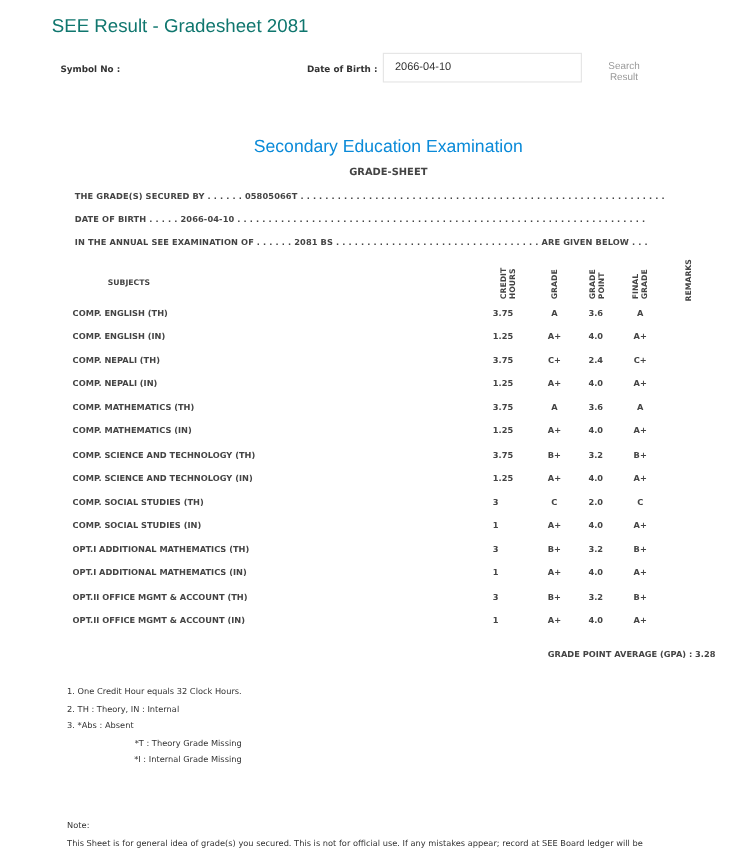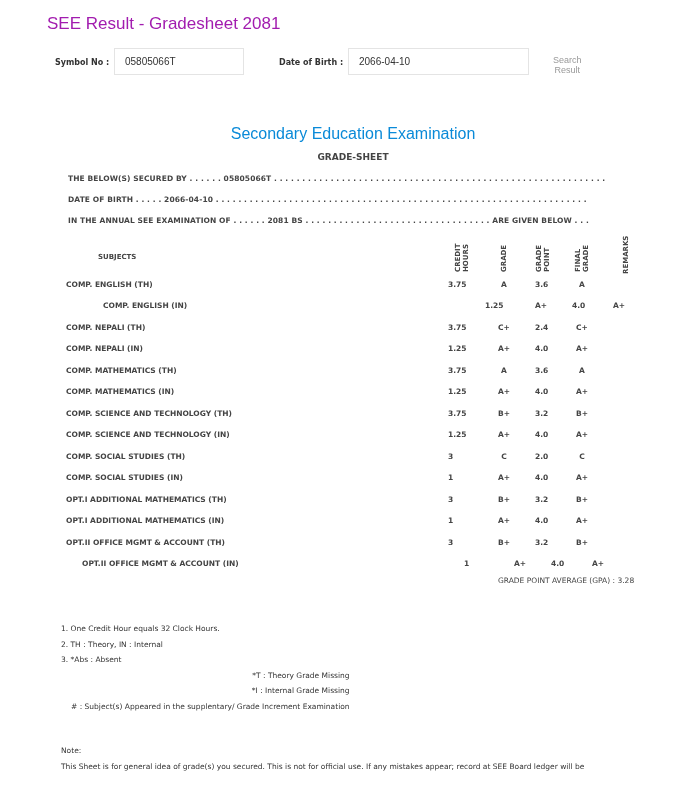--- a/index.html
+++ b/index.html
@@ -1,57 +1,56 @@
 <!DOCTYPE html>
 <html><head>
 <meta charset="utf-8">
 <style>
   html, body { margin: 0; padding: 0; background: #ffffff; }
   body { width: 677px; height: 786px; position: relative; overflow: hidden; font-family: "DejaVu Sans", sans-serif; color: #333333; }
-  .page-title { position: absolute; left: 47px; top: 14px; font-family: "Liberation Sans", sans-serif; font-size: 17px; color: #a21caf; margin: 0; font-weight: normal; }
+  .page-title { position: absolute; left: 47px; top: 14px; font-family: "Liberation Sans", sans-serif; font-size: 17px; color: #0f766e; margin: 0; font-weight: normal; }
   .search-bar { position: absolute; left: 0; top: 48px; width: 538px; height: 30px; }
   .field-label { position: absolute; top: 10px; font-size: 8px; font-weight: bold; color: #333; }
   .field-input { position: absolute; top: 0; height: 27px; border: 1px solid #e4e4e4; box-sizing: border-box; font-family: "Liberation Sans", sans-serif; font-size: 10px; color: #333; padding: 0 10px; background: #fff; outline: none; }
   .search-btn { position: absolute; left: 553px; top: 7px; font-family: "Liberation Sans", sans-serif; font-size: 9px; color: #999; background: none; border: none; padding: 0; cursor: pointer; }
   .sheet-title { position: absolute; left: 0; width: 706px; top: 125px; text-align: center; font-family: "Liberation Sans", sans-serif; font-size: 16px; color: #0a8ad8; }
   .sheet-sub { position: absolute; left: 0; width: 706px; top: 152px; text-align: center; font-size: 9px; font-weight: bold; color: #444; }
   .info-line { position: absolute; left: 68px; font-size: 7.5px; font-weight: bold; color: #444; white-space: nowrap; letter-spacing: 0.1px; }
   .col-head { position: absolute; font-size: 7px; font-weight: bold; color: #444; margin-left: 32px; }
   .vhead { position: absolute; top: 242px; height: 30px; writing-mode: vertical-rl; transform: rotate(180deg); font-size: 7px; font-weight: bold; color: #444; text-align: left; line-height: 8px; white-space: pre; }
   .row { position: absolute; left: 0; width: 555px; height: 12px; font-size: 7.5px; font-weight: bold; color: #444; }
   .row span { position: absolute; top: 0; }
   .c-sub { left: 66px; }
   .c-ch { left: 448px; }
   .c-gr { left: 504px; width: 12px; text-align: center; margin-left: -6px; }
   .c-gp { left: 535px; }
   .c-fg { left: 582px; width: 12px; text-align: center; margin-left: -6px; }
-  .gpa { position: absolute; left: 498px; top: 576px; font-size: 7.5px; font-weight: normal; color: #444; }
+  .gpa { position: absolute; left: 498px; top: 590px; font-size: 7.5px; font-weight: bold; color: #444; }
   .notes { position: absolute; left: 61px; top: 624px; font-size: 7.5px; color: #333; margin: 0; padding: 0; list-style: none; }
   .notes li { height: 15.5px; line-height: 10px; }
   .notes li.indent { padding-left: 10px; text-align: right; }
   .note-title { position: absolute; left: 61px; top: 746px; font-size: 7.5px; color: #333; }
   .note-text { position: absolute; left: 61px; top: 762px; font-size: 7.5px; color: #333; white-space: nowrap; }
 </style>
 </head>
 <body>
 
 <h1 class="page-title">SEE Result - Gradesheet 2081</h1>
 
 <div class="search-bar">
   <span class="field-label" style="left:55px;">Symbol No :</span>
-  <input class="field-input" style="left: 114px; width: 130px;" type="text" value="05805066T">
   <span class="field-label" style="left:279px;">Date of Birth :</span>
   <input class="field-input" style="left: 348px; width: 181px;" type="text" value="2066-04-10">
   <button class="search-btn">Search Result</button>
 </div>
 
 <div class="sheet-title">Secondary Education Examination</div>
 <div class="sheet-sub">GRADE-SHEET</div>
 
-<div class="info-line" style="top:174px;">THE BELOW(S) SECURED BY . . . . . . 05805066T . . . . . . . . . . . . . . . . . . . . . . . . . . . . . . . . . . . . . . . . . . . . . . . . . . . . . . . . . . .</div>
+<div class="info-line" style="top:174px;">THE GRADE(S) SECURED BY . . . . . . 05805066T . . . . . . . . . . . . . . . . . . . . . . . . . . . . . . . . . . . . . . . . . . . . . . . . . . . . . . . . . . .</div>
 <div class="info-line" style="top:195px;">DATE OF BIRTH . . . . . 2066-04-10 . . . . . . . . . . . . . . . . . . . . . . . . . . . . . . . . . . . . . . . . . . . . . . . . . . . . . . . . . . . . . . . . . .</div>
 <div class="info-line" style="top:216px;">IN THE ANNUAL SEE EXAMINATION OF . . . . . . 2081 BS . . . . . . . . . . . . . . . . . . . . . . . . . . . . . . . . . ARE GIVEN BELOW . . .</div>
 
 <div class="col-head" style="left:66px; top:253px;">SUBJECTS</div>
 <div class="vhead" style="left:454px;">CREDIT
 HOURS</div>
 <div class="vhead" style="left:500px;">GRADE</div>
 <div class="vhead" style="left:535px;">GRADE
 POINT</div>
 <div class="vhead" style="left:574px;">FINAL
@@ -59,21 +58,21 @@
 <div class="vhead" style="left:622px; top:238px; height:36px;">REMARKS</div>
 
 <div id="rows">
     <div class="row" style="top: 280px;">
       <span class="c-sub">COMP. ENGLISH (TH)</span>
       <span class="c-ch">3.75</span>
       <span class="c-gr">A</span>
       <span class="c-gp">3.6</span>
       <span class="c-fg">A</span>
     </div>
-    <div class="row" style="top: 301px; margin-left: 37px;">
+    <div class="row" style="top: 301px;">
       <span class="c-sub">COMP. ENGLISH (IN)</span>
       <span class="c-ch">1.25</span>
       <span class="c-gr">A+</span>
       <span class="c-gp">4.0</span>
       <span class="c-fg">A+</span>
     </div>
     <div class="row" style="top: 323px;">
       <span class="c-sub">COMP. NEPALI (TH)</span>
       <span class="c-ch">3.75</span>
       <span class="c-gr">C+</span>
@@ -143,34 +142,33 @@
       <span class="c-gp">4.0</span>
       <span class="c-fg">A+</span>
     </div>
     <div class="row" style="top: 538px;">
       <span class="c-sub">OPT.II OFFICE MGMT &amp; ACCOUNT (TH)</span>
       <span class="c-ch">3</span>
       <span class="c-gr">B+</span>
       <span class="c-gp">3.2</span>
       <span class="c-fg">B+</span>
     </div>
-    <div class="row" style="top: 559px; margin-left: 16px;">
+    <div class="row" style="top: 559px;">
       <span class="c-sub">OPT.II OFFICE MGMT &amp; ACCOUNT (IN)</span>
       <span class="c-ch">1</span>
       <span class="c-gr">A+</span>
       <span class="c-gp">4.0</span>
       <span class="c-fg">A+</span>
     </div>
   </div>
 
 <div class="gpa">GRADE POINT AVERAGE (GPA) : 3.28</div>
 
 <ul class="notes">
   <li>1. One Credit Hour equals 32 Clock Hours.</li>
   <li>2. TH : Theory, IN : Internal</li>
   <li>3. *Abs : Absent</li>
   <li class="indent">*T : Theory Grade Missing</li>
   <li class="indent">*I : Internal Grade Missing</li>
-  <li class="indent"># : Subject(s) Appeared in the supplentary/ Grade Increment Examination</li>
 </ul>
 
 <div class="note-title">Note:</div>
 <div class="note-text">This Sheet is for general idea of grade(s) you secured. This is not for official use. If any mistakes appear; record at SEE Board ledger will be</div>
 
 </body></html>

